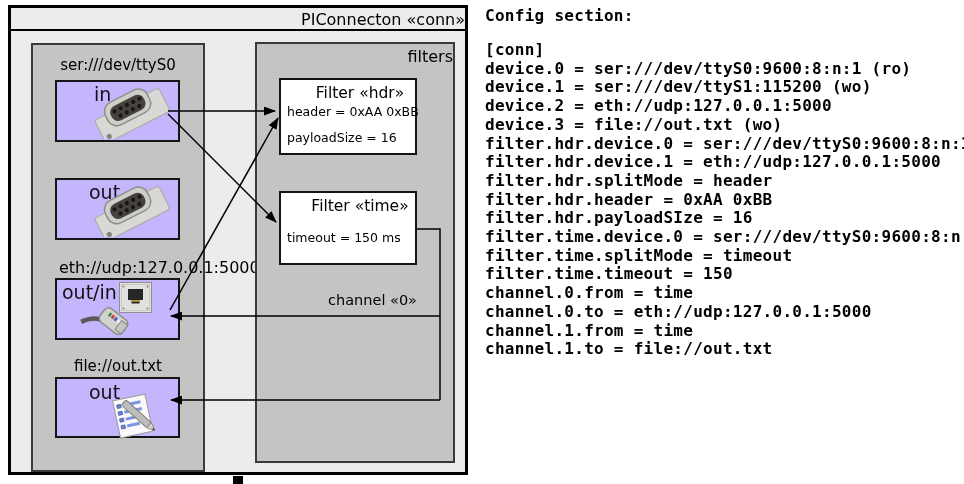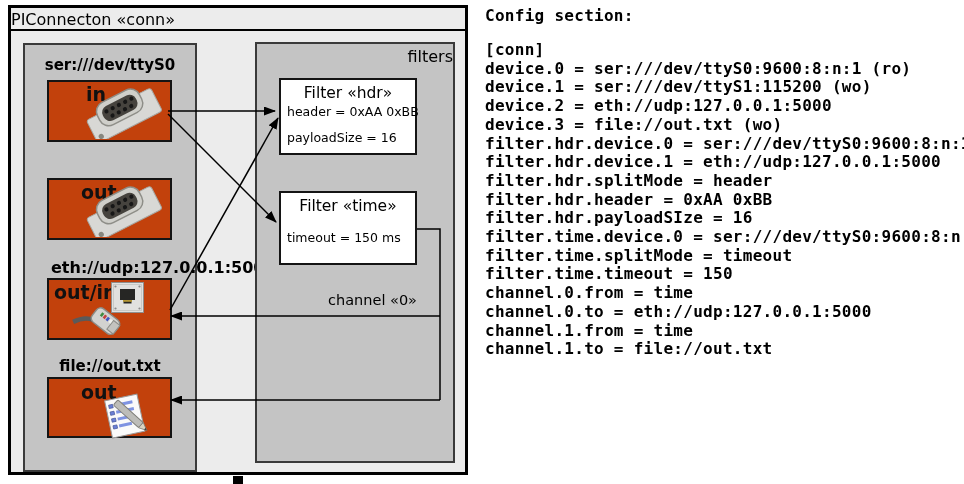--- a/index.html
+++ b/index.html
@@ -3,32 +3,32 @@
 <meta charset="utf-8">
 <style>
   html,body{margin:0;padding:0;}
   body{width:964px;height:484px;background:#ffffff;font-family:"DejaVu Sans",sans-serif;color:#000;}
   #stage{position:relative;width:964px;height:484px;overflow:hidden;background:#fff;}
   *{box-sizing:border-box;}
 
   
   .outer-box{position:absolute;left:8px;top:5px;width:460px;height:470px;
     background:#ececec;border:3px solid #000;}
-  .title-bar{height:23px;line-height:23px;text-align:left;font-size:16px;
+  .title-bar{height:23px;line-height:23px;text-align:right;font-size:16px;
     border-bottom:2px solid #000;}
   .panel{position:absolute;background:#c4c4c4;border:2px solid #3a3a3a;}
-  .devices-panel{left:12px;top:35px;width:174px;height:429px;font-weight:bold;}
+  .devices-panel{left:20px;top:35px;width:174px;height:429px;}
   .filters-panel{left:244px;top:34px;width:200px;height:421px;}
   .panel-title{position:absolute;left:0;top:3px;width:100%;text-align:right;font-size:16px;}
   .dev-label{position:absolute;left:0;width:100%;text-align:center;font-size:15px;white-space:nowrap;}
   .dev-label.small{font-size:16px;padding-left:26px;}
-  .dev-box{position:absolute;left:22px;width:125px;height:62px;background:#c2410c;border:2px solid #141414;}
+  .dev-box{position:absolute;left:22px;width:125px;height:62px;background:#c4b5fd;border:2px solid #141414;}
   .dir{position:absolute;font-size:19px;line-height:20px;color:#111;}
   .filter-box{position:absolute;left:22px;width:138px;background:#fff;border:2px solid #141414;}
-  .filter-title{position:absolute;top:4px;left:0;width:100%;text-align:center;font-size:15.5px;}
+  .filter-title{position:absolute;top:4px;left:12px;width:100%;text-align:center;font-size:15.5px;}
   .fprop{position:absolute;left:6px;font-size:12.5px;white-space:nowrap;}
   .channel-label{position:absolute;left:300px;width:117px;text-align:right;font-size:14.5px;white-space:nowrap;}
   #arrows{position:absolute;left:0;top:0;pointer-events:none;}
   .notch{position:absolute;left:233px;top:476px;width:10px;height:8px;background:#000;}
   .icon{position:absolute;}
 
   
   .config-heading{position:absolute;left:485px;top:6px;
     font:bold 16px "DejaVu Sans Mono",monospace;letter-spacing:.28px;white-space:pre;}
   .config-text{position:absolute;left:485px;top:41px;margin:0;

